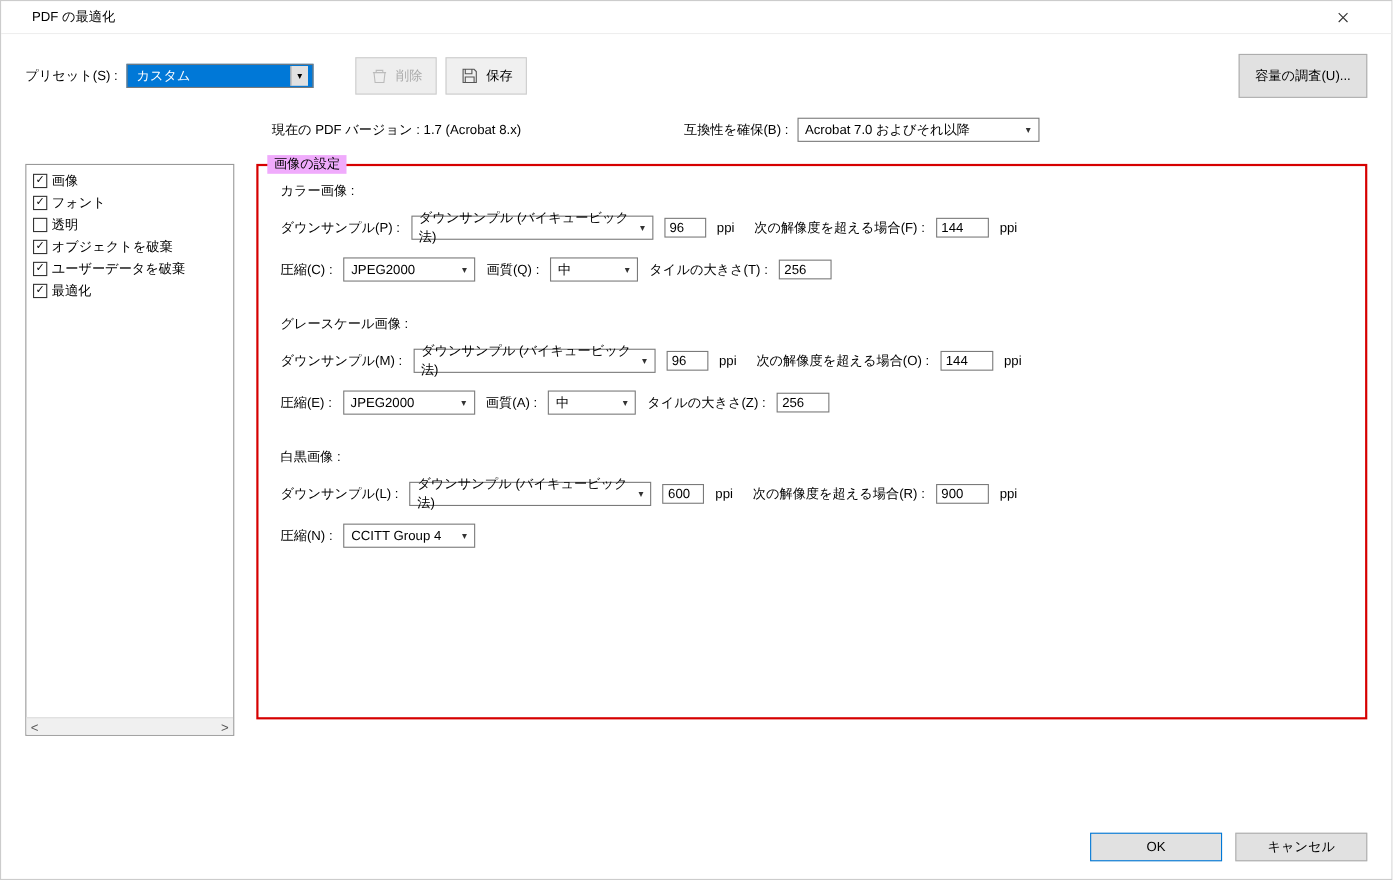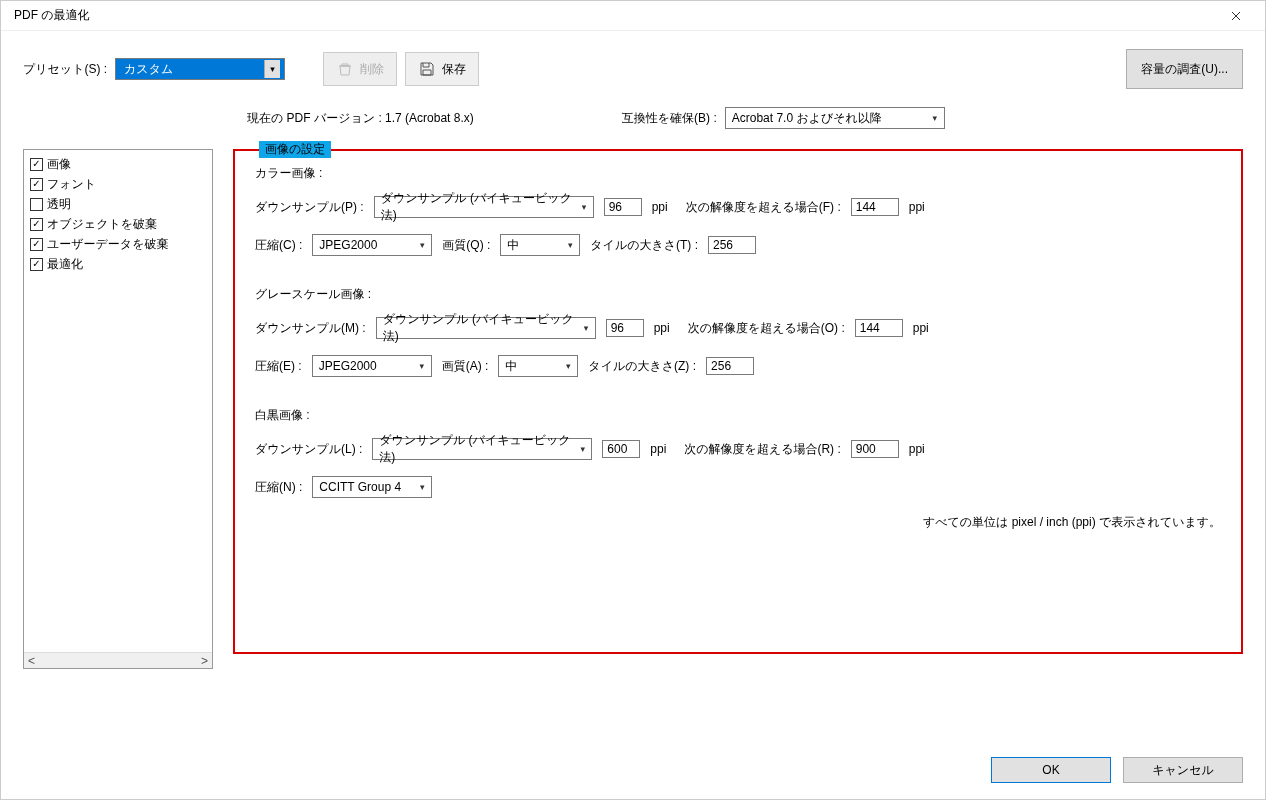--- a/index.html
+++ b/index.html
@@ -1,18 +1,18 @@
 <!DOCTYPE html>
 <html><head>
 <meta charset="utf-8">
 <style>
 * { box-sizing: border-box; font-family: "Yu Gothic UI", "Meiryo", sans-serif; font-size: 12px; }
 body { margin: 0; background: #fff; color: #000; }
 .window { width: 1266px; height: 800px; border: 1px solid #ccc; display: flex; flex-direction: column; }
-.titlebar { height: 30px; display: flex; align-items: center; padding: 0 9px; border-bottom: 1px solid #eee; justify-content: space-between; }
+.titlebar { height: 30px; display: flex; align-items: center; padding: 0 24px; border-bottom: 1px solid #eee; justify-content: space-between; }
 .titlebar .title { padding-left: 4px; }
 .close-x { width: 40px; height: 30px; display: flex; align-items: center; justify-content: center; font-size: 13px; color: #333; cursor: pointer; }
 .content { flex: 1; padding: 18px 22px 16px 22px; display: flex; flex-direction: column; }
 .top-row { display: flex; align-items: center; gap: 8px; margin-bottom: 18px; }
 .label { white-space: nowrap; }
 .preset-combo { width: 170px; height: 22px; border: 1px solid #7a7a7a; background: #0078d7; color: #fff; display: flex; align-items: center; justify-content: space-between; padding: 0 4px 0 8px; }
 .preset-combo .arrow { width: 16px; height: 18px; background: #e1e1e1; color: #000; display: flex; align-items: center; justify-content: center; border-left: 1px solid #aaa; font-size: 9px; }
 .tool-btn { height: 34px; border: 1px solid #ccc; background: #f0f0f0; display: flex; align-items: center; padding: 12px 12px; gap: 6px; cursor: pointer; }
 .tool-btn.disabled { color: #aaa; background: #eee; cursor: default; }
 .tool-btn .icon { width: 18px; height: 18px; display: flex; align-items: center; justify-content: center; }
@@ -24,21 +24,21 @@
 .combo .arrow { width: 14px; height: 18px; display: flex; align-items: center; justify-content: center; font-size: 9px; color: #333; }
 .compat-combo { width: 220px; }
 .body { flex: 1; display: flex; gap: 20px; }
 .sidebar { width: 190px; border: 1px solid #999; padding: 4px 6px; overflow: auto; height: 520px; position: relative; }
 .side-item { display: flex; align-items: center; gap: 4px; height: 20px; }
 .chk { width: 13px; height: 13px; border: 1px solid #333; display: inline-flex; align-items: center; justify-content: center; font-size: 10px; line-height: 1; }
 .chk.on::after { content: "✓"; color: #000; }
 .scroll-stub { position: absolute; bottom: 0; left: 0; right: 0; height: 16px; background: #f0f0f0; border-top: 1px solid #ddd; display: flex; justify-content: space-between; align-items: center; padding: 0 4px; font-size: 10px; color: #555; }
 .main { flex: 1; }
 .fieldset { border: 2px solid #d60000; padding: 14px 20px 10px 20px; position: relative; height: 505px; }
-.legend { position: absolute; top: -10px; left: 24px; background: #0ea5e9; padding: 0 6px; }
+.legend { position: absolute; top: -10px; left: 8px; background: #f0abfc; padding: 0 6px; }
 .section { margin-bottom: 30px; }
 .sec-title { margin-bottom: 14px; }
 .frow { display: flex; align-items: center; gap: 10px; margin-bottom: 16px; flex-wrap: nowrap; }
 .frow .label { min-width: auto; }
 .ds-combo { width: 220px; }
 .comp-combo { width: 120px; }
 .qual-combo { width: 80px; }
 .nc-combo { width: 120px; }
 .txt { width: 48px; height: 18px; border: 1px solid #7a7a7a; padding: 0 4px; background: #fff; display: flex; align-items: center; }
 .txt-w { width: 38px; }
@@ -232,21 +232,20 @@
               <span class="ppi">ppi</span>
             </div>
             <div class="frow">
               <span class="label">圧縮(N) :</span>
               <div class="combo nc-combo">
                 <span>CCITT Group 4</span>
                 <span class="arrow">▾</span>
               </div>
             </div>
           </div>
-          <div class="unit-note">すべての単位は pixel / inch (ppi) で表示されています。</div>
         </div>
       </div>
     </div>
 
     <div class="footer">
       <div class="btn primary">
           <span>OK</span>
         </div>
       <div class="btn">
           <span>キャンセル</span>

